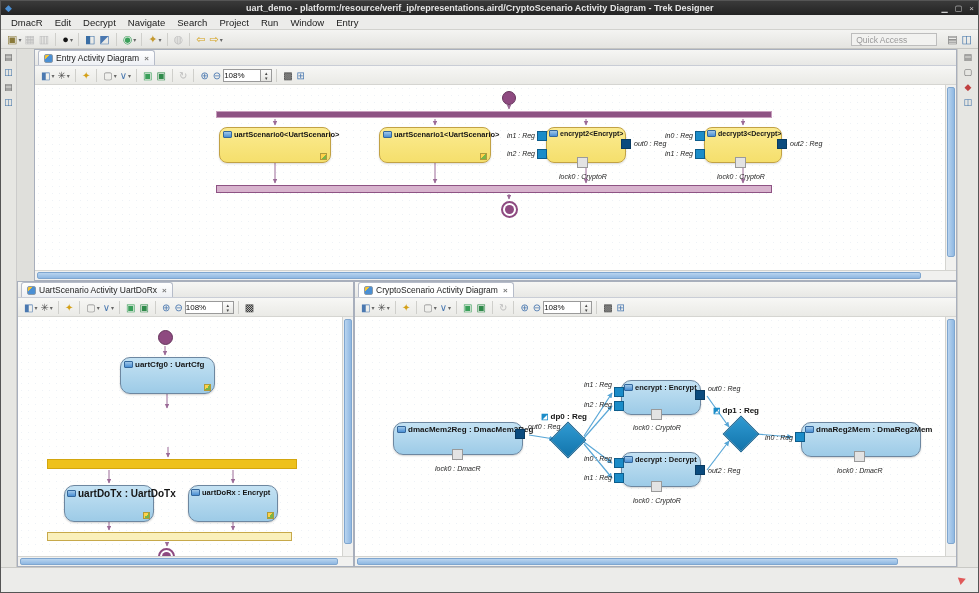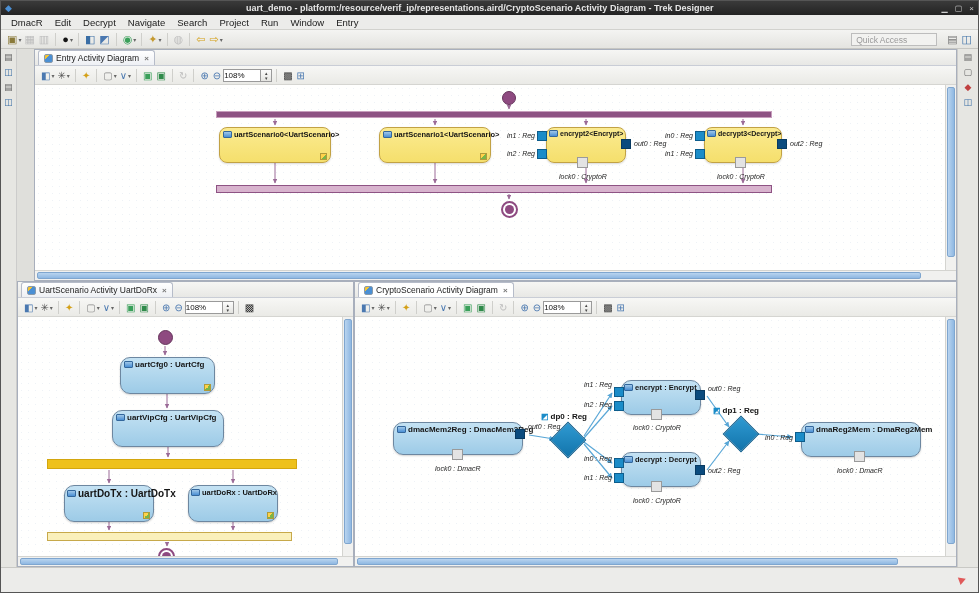--- a/index.html
+++ b/index.html
@@ -322,38 +322,32 @@
                 </g>
               </svg>
               <div class="inode" style="left:140px;top:13px;width:15px;height:15px;"></div>
               <div class="node bnode" style="left:102px;top:40px;width:95px;height:37px;">
                 <div class="trow">
                     <span class="nicon"></span>
                     <span class="tlabel">uartCfg0 : UartCfg</span>
                   </div>
                 <span class="marker"></span>
               </div>
-              <div class="node bnode" style="left:94px;top:93px;width:112px;height:37px;">
-                <div class="trow">
-                    <span class="nicon"></span>
-                    <span class="tlabel">uartVipCfg : UartVipCfg</span>
-                  </div>
-              </div>
               <div class="bar forkg" style="left:29px;top:142px;width:250px;height:10px;"></div>
               <div class="node bnode" style="left:46px;top:168px;width:90px;height:37px;">
                 <div class="trow" style="padding-left:2px;">
                     <span class="nicon"></span>
                     <span class="tlabel" style="font-size:10px;">uartDoTx : UartDoTx</span>
                   </div>
                 <span class="marker"></span>
               </div>
               <div class="node bnode" style="left:170px;top:168px;width:90px;height:37px;">
                 <div class="trow" style="padding-left:2px;">
                     <span class="nicon"></span>
-                    <span class="tlabel" style="font-size:7.5px;">uartDoRx : UartDoRx</span>
+                    <span class="tlabel" style="font-size:7.5px;">uartDoRx : Encrypt</span>
                   </div>
                 <span class="marker"></span>
               </div>
               <div class="bar joing" style="left:29px;top:215px;width:245px;height:9px;"></div>
               <div class="fnode" style="left:140px;top:231px;"></div>
             </div>
             <div class="vscroll">
                 <div class="vthumb" style="top:2px;height:94%;"></div>
               </div>
           </div>

